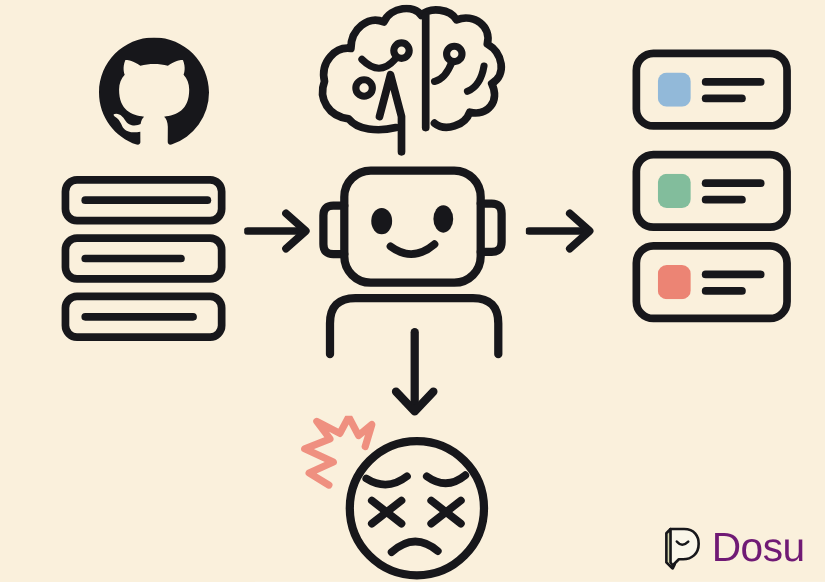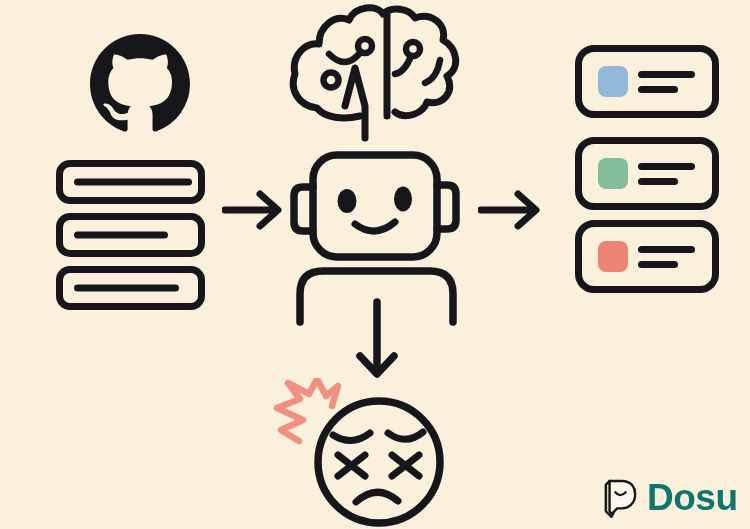--- a/index.html
+++ b/index.html
@@ -35,21 +35,21 @@
   .card-lines{display:flex; flex-direction:column; gap:8px;}
   .card-line{height:7px; background:#17171B; border-radius:3.5px;}
   .card-line.long{width:57px;} .card-line.short{width:40px;}
 
   
   .logo{
     position:absolute; left:602px; top:478px;
     display:flex; align-items:center; gap:9px;
   }
   .logo-text{
-    font-size:37px; font-weight:700; color:#0f766e;
+    font-size:37px; font-weight:400; color:#701a75;
     letter-spacing:-0.5px; line-height:40px;
   }
 </style>
 </head>
 <body>
 
 <div class="canvas">
 
   <svg class="abs" style="left:90px;top:34px;" width="100" height="100" viewBox="0 0 16 16">
     <path fill="#17171B" fill-rule="evenodd" clip-rule="evenodd" d="M8 0C3.58 0 0 3.58 0 8c0 3.54 2.29 6.53 5.47 7.59.4.07.55-.17.55-.38 0-.19-.01-.82-.01-1.49-2.01.37-2.53-.49-2.69-.94-.09-.23-.48-.94-.82-1.13-.28-.15-.68-.52-.01-.53.63-.01 1.08.58 1.23.82.72 1.21 1.87.87 2.33.66.07-.52.28-.87.51-1.07-1.78-.2-3.64-.89-3.64-3.95 0-.87.31-1.59.82-2.15-.08-.2-.36-1.02.08-2.12 0 0 .67-.21 2.2.82.64-.18 1.32-.27 2-.27s1.36.09 2 .27c1.53-1.04 2.2-.82 2.2-.82.44 1.1.16 1.92.08 2.12.51.56.82 1.27.82 2.15 0 3.07-1.87 3.75-3.65 3.95.29.25.54.73.54 1.48 0 1.07-.01 1.93-.01 2.2 0 .21.15.46.55.38A8.013 8.013 0 0 0 16 8c0-4.42-3.58-8-8-8z"></path>

